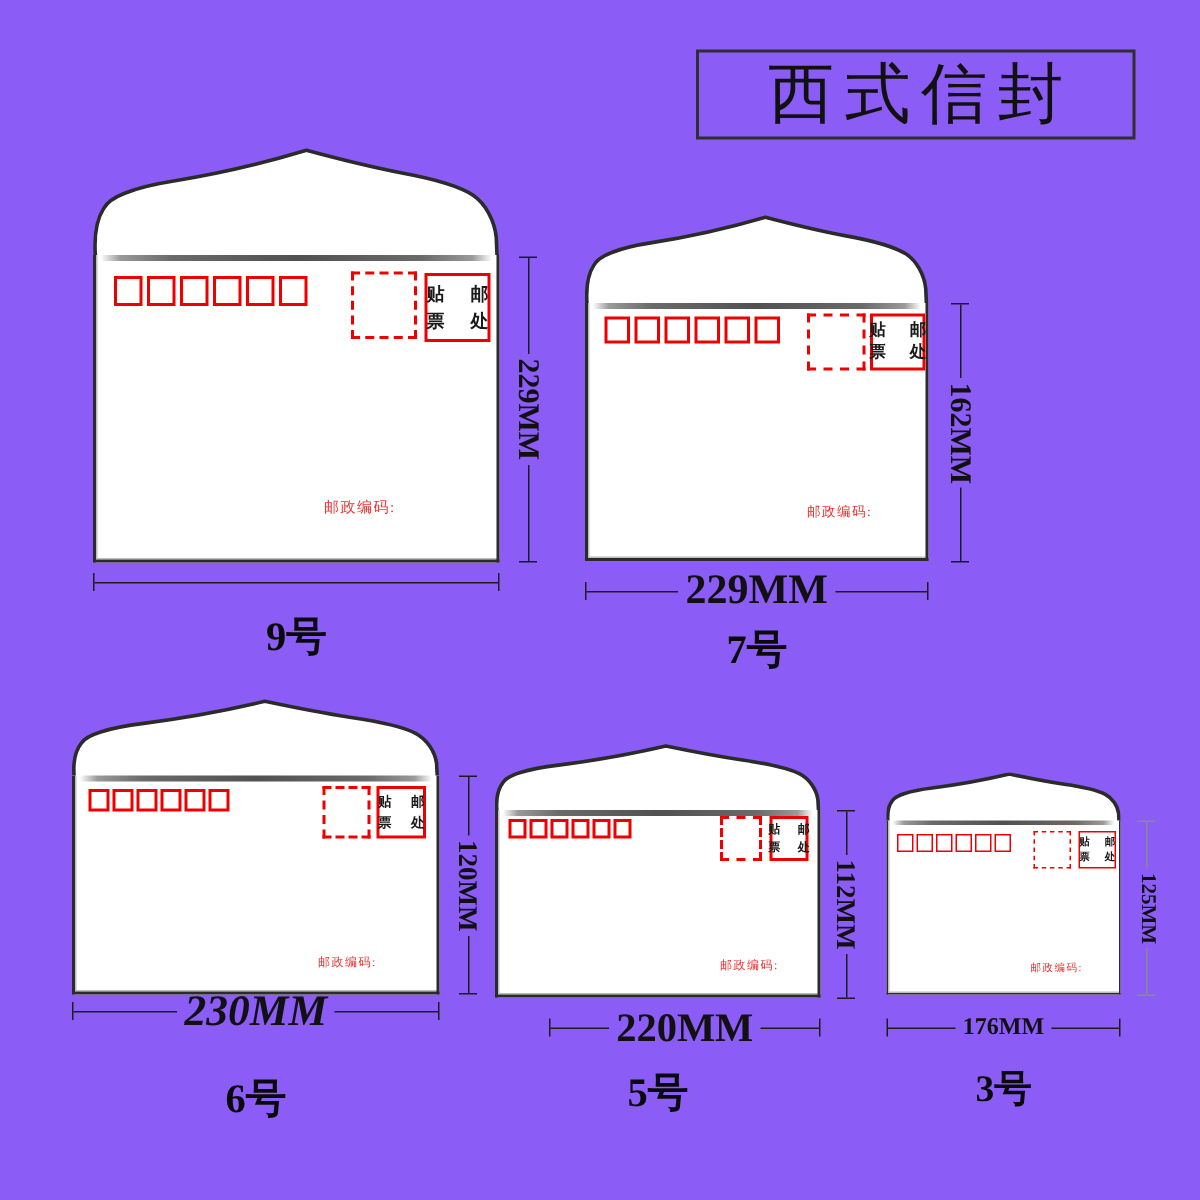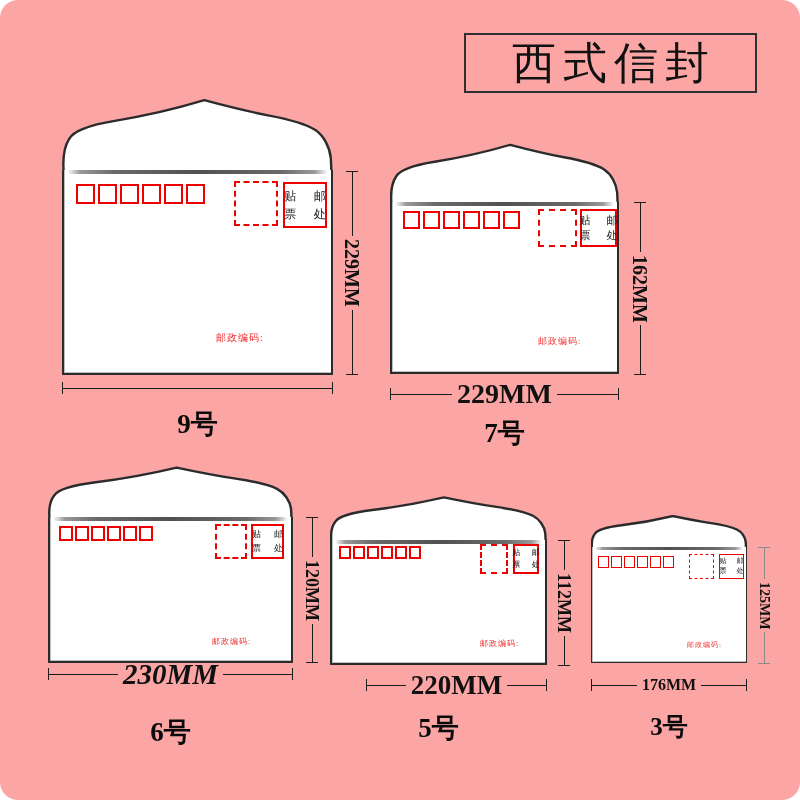--- a/index.html
+++ b/index.html
@@ -1,18 +1,18 @@
 <!DOCTYPE html>
 <html><head>
 <meta charset="utf-8">
 <style>
   * { margin:0; padding:0; box-sizing:border-box; }
   html,body { width:800px; height:800px; background:#ffffff; overflow:hidden;
     font-family:"Liberation Serif","DejaVu Serif",serif; }
-  .canvas { position:relative; width:800px; height:800px; background:#fca5a5;border-radius:18px; }
+  .canvas { position:relative; width:800px; height:800px; background:#8b5cf6; }
 
   
   .title-box { position:absolute; left:464px; top:33px; width:293px; height:60px;
     border:2px solid #2f2f2f; display:flex; align-items:center; justify-content:center; }
   .title-text { font-family:"DejaVu Sans","Liberation Sans",sans-serif; font-weight:200;
     font-size:44px; color:#111; letter-spacing:7px; text-indent:7px; line-height:1; }
 
   
   .envelope { position:absolute; }
   .flap { position:absolute; left:0; top:0; width:100%; display:block; }
@@ -22,21 +22,21 @@
     border:2px solid #2b2b2b; border-top:none; box-shadow:inset 1px -1px 0 #bdbdbd; }
   .foldline { position:absolute; left:3px; right:3px; top:0; height:4px; border-radius:2px;
     background:linear-gradient(90deg, rgba(130,130,130,0) 0%, #9a9a9a 5%, #6a6a6a 18%,
       #515151 50%, #6a6a6a 82%, #9a9a9a 95%, rgba(130,130,130,0) 100%); }
   .postal-row { position:absolute; display:flex; }
   .postal-sq { display:block; background:#fff; border:2px solid #ef0000; }
   .stamp-dashed { position:absolute; border:2px dashed #ef0000; background:#fff; }
   .stamp-box { position:absolute; border:2px solid #ef0000; background:#fff; color:#1a1a1a;
     display:flex; flex-direction:column; align-items:center; justify-content:space-evenly;
     line-height:1; }
-  .stamp-box span { letter-spacing:0.6em; text-indent:0.6em; white-space:nowrap; }
+  .stamp-box span { letter-spacing:0.6em; text-indent:0.6em; white-space:nowrap;font-weight:bold; }
   .postal-caption { position:absolute; color:#f03030; white-space:nowrap; letter-spacing:1px; }
 
   
   .hdim { position:absolute; left:0; right:0; height:14px; display:flex; align-items:center; }
   .hdim .tick { width:1px; height:12px; background:#1c1c1c; }
   .hdim .seg  { flex:1; height:1px; background:#1c1c1c; }
   .hdim .dimtext { padding:0 5px; font-weight:700; color:#111; line-height:0.9; white-space:nowrap; }
   .vdim { position:absolute; width:14px; display:flex; flex-direction:column; align-items:center; }
   .vdim .tick { height:1px; width:12px; background:#1c1c1c; }
   .vdim .seg  { flex:1; width:1px; background:#1c1c1c; }

